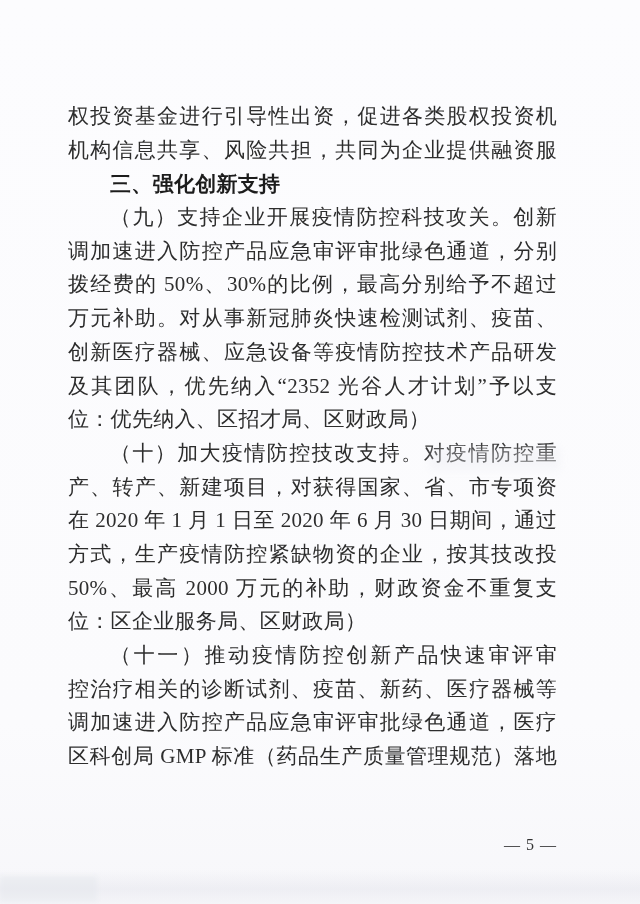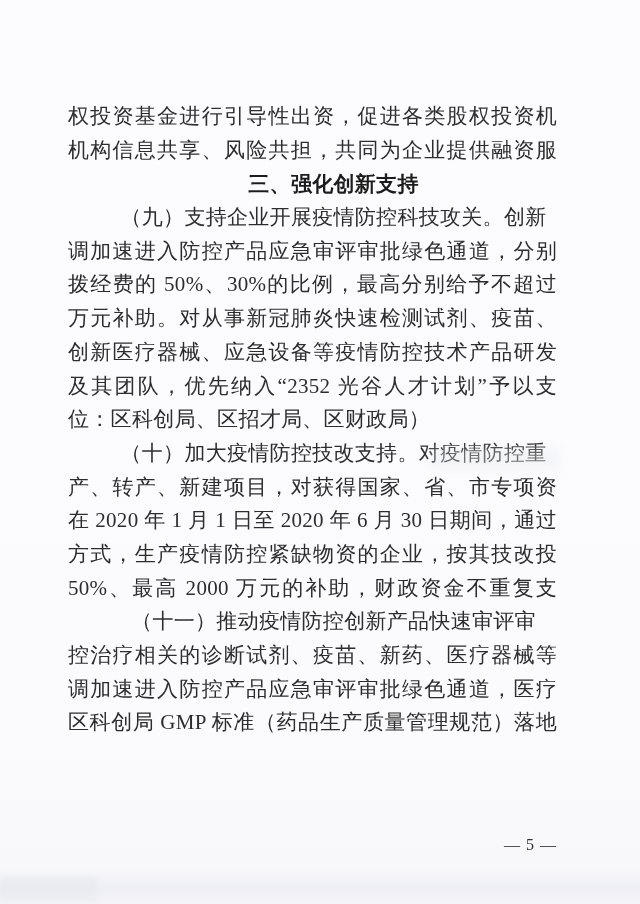--- a/index.html
+++ b/index.html
@@ -24,21 +24,21 @@
   .line {
     height: 33.7px;
     line-height: 33.7px;
     letter-spacing: 0.3px;
     overflow: hidden;
   }
   .line.full {
     text-align: justify;
     text-align-last: justify;
   }
-  .block.indent .line:first-child { text-indent: 2em; text-align: center; }
+  .block.indent .line:first-child { text-indent: 2em; }
   .block.heading .line {
     font-family: "Liberation Sans", "DejaVu Sans", sans-serif;
     font-weight: 700;
     color: #1c1c1c;
   }
   .footer {
     position: absolute;
     top: 836px; right: 83px;
     font-size: 16px;
     letter-spacing: 1px;
@@ -81,28 +81,29 @@
       <div class="block heading indent">
         <div class="line">三、强化创新支持</div>
       </div>
       <div class="block paragraph indent">
         <div class="line full">（九）支持企业开展疫情防控科技攻关。创新医疗器械、省级</div>
         <div class="line full">调加速进入防控产品应急审评审批绿色通道，分别按照国拨、省</div>
         <div class="line full">拨经费的 50%、30%的比例，最高分别给予不超过 500 万元、300</div>
         <div class="line full">万元补助。对从事新冠肺炎快速检测试剂、疫苗、创新医疗器械、</div>
         <div class="line full">创新医疗器械、应急设备等疫情防控技术产品研发的科研带头人</div>
         <div class="line full">及其团队，优先纳入“2352 光谷人才计划”予以支持。（责任单</div>
-        <div class="line">位：区科创局、区招才局、区财政局）</div>
+        <div class="line">位：优先纳入、区招才局、区财政局）</div>
       </div>
       <div class="block paragraph indent">
         <div class="line full">（十）加大疫情防控技改支持。对疫情防控重点保障企业扩</div>
         <div class="line full">产、转产、新建项目，对获得国家、省、市专项资金支持。对</div>
         <div class="line full">在 2020 年 1 月 1 日至 2020 年 6 月 30 日期间，通过技术改造等</div>
         <div class="line full">方式，生产疫情防控紧缺物资的企业，按其技改投入给予不超过</div>
         <div class="line full">50%、最高 2000 万元的补助，财政资金不重复支持。（责任单</div>
+        <div class="line">位：区企业服务局、区财政局）</div>
       </div>
       <div class="block paragraph indent">
         <div class="line full">（十一）推动疫情防控创新产品快速审评审批。对与疫情防</div>
         <div class="line full">控治疗相关的诊断试剂、疫苗、新药、医疗器械等技术产品，协</div>
         <div class="line full">调加速进入防控产品应急审评审批绿色通道，医疗器械等技术产品</div>
         <div class="line full">区科创局 GMP 标准（药品生产质量管理规范）落地生产所需的</div>
       </div>
     </div>
   <div class="footer">— 5 —</div>
   <div class="ghost-smudge" style="left:430px; top:448px;"></div>

